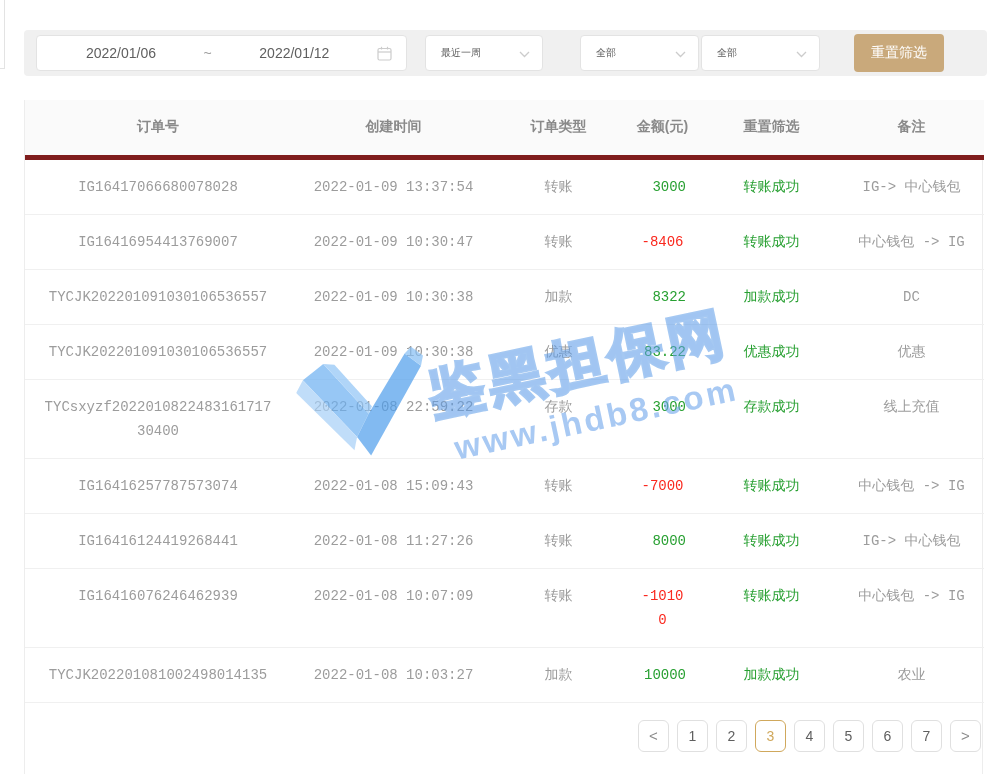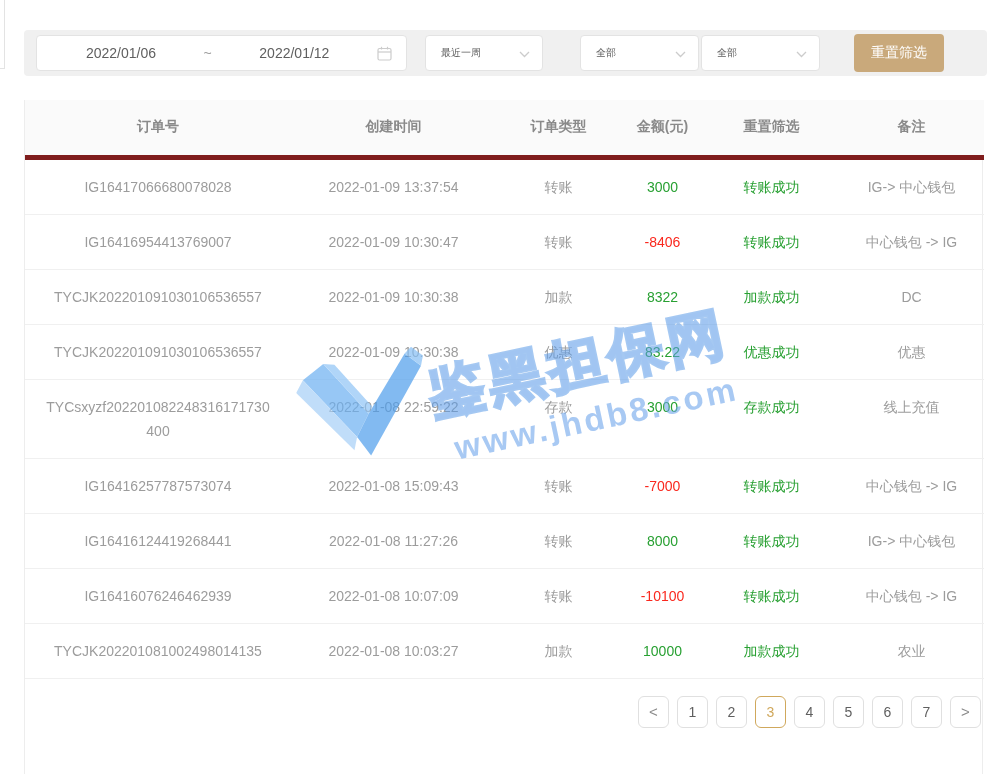--- a/index.html
+++ b/index.html
@@ -37,22 +37,22 @@
   .table-card { position:absolute; left:24px; top:100px; width:959px; height:674px;
       border-left:1px solid #ededed; border-right:1px solid #ededed; background:#fff; }
   table { width:100%; border-collapse:collapse; table-layout:fixed; }
   col.c1{width:266px;} col.c2{width:205px;} col.c3{width:125px;}
   col.c4{width:83px;}  col.c5{width:135px;} col.c6{width:145px;}
   thead th { height:57px; background:#fafafa; color:#8a8a8a; font-size:14px;
       font-weight:bold; text-align:center; vertical-align:middle;
       border-bottom:5px solid #7f1d1d; }
   tbody td { padding:15px 18px; line-height:24px; font-size:14px; color:#9c9c9c;
       text-align:center; vertical-align:top; border-bottom:1px solid #f0f0f0;
-      word-break:break-all; }
-  td.amt-green { color:var(--green,#28a032); }
+      word-break:break-all;font-family:Liberation Mono, monospace; }
+  td.amt-green { color:var(--green,#28a032);text-align:right; }
   td.amt-red   { color:var(--red,#fa281e); }
   td.status-green { color:var(--green,#28a032); }
 
   
   .pagination { display:flex; justify-content:flex-end; align-items:center;
       gap:8px; margin:17px 1px 0 0; }
   .pg-btn { width:31px; height:32px; background:#fff; border:1px solid #e0e0e0;
       border-radius:6px; color:#5f5f5f; font-size:14px; display:flex;
       align-items:center; justify-content:center; cursor:pointer;
       font-family:inherit; }

